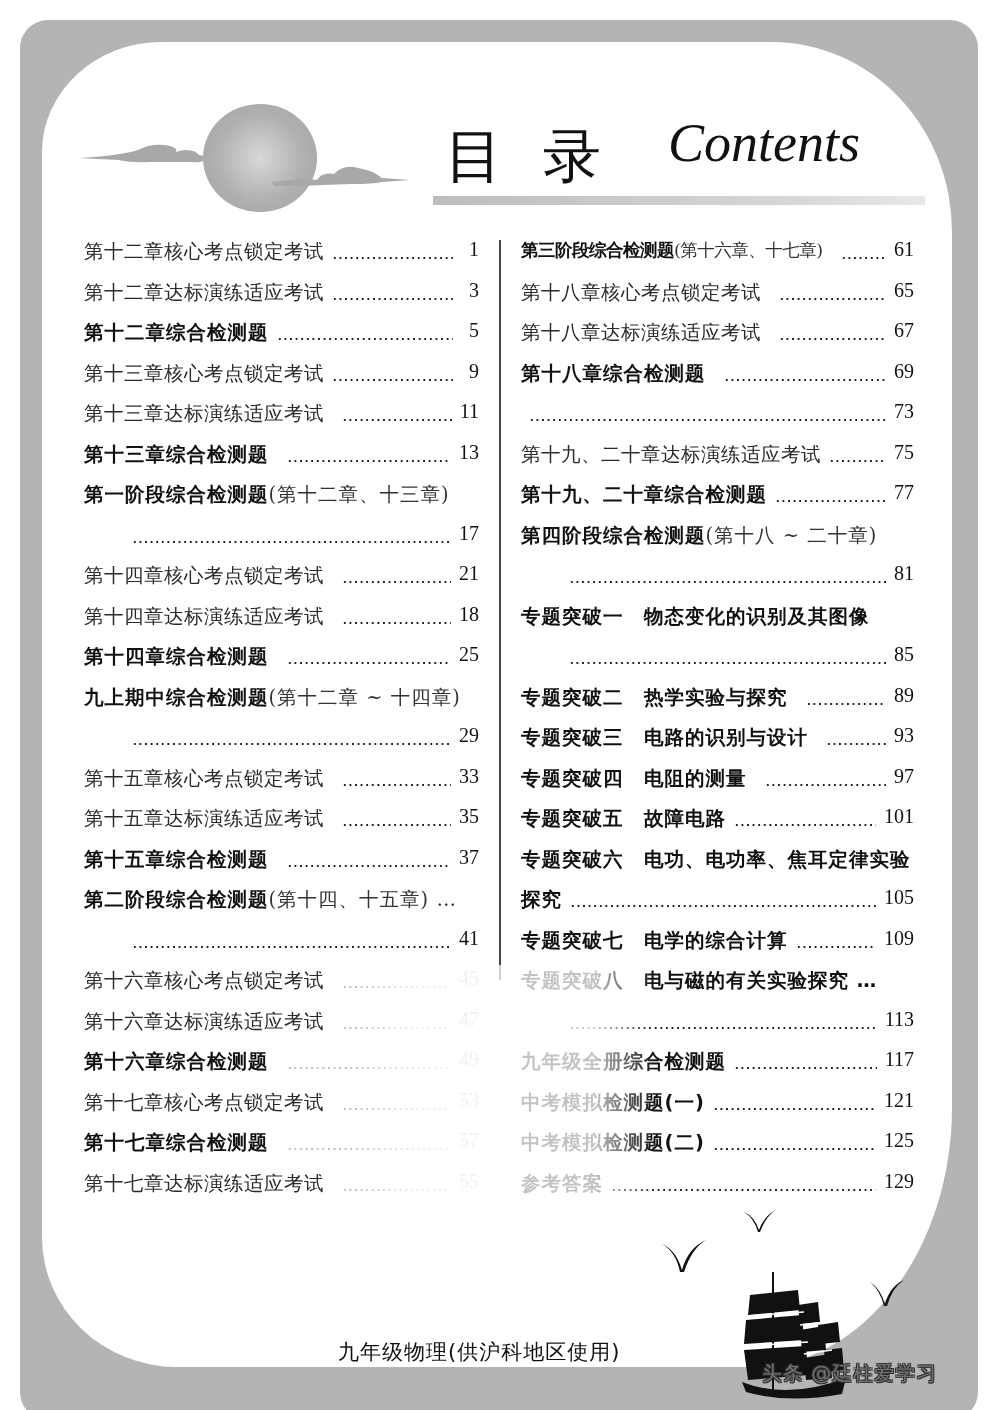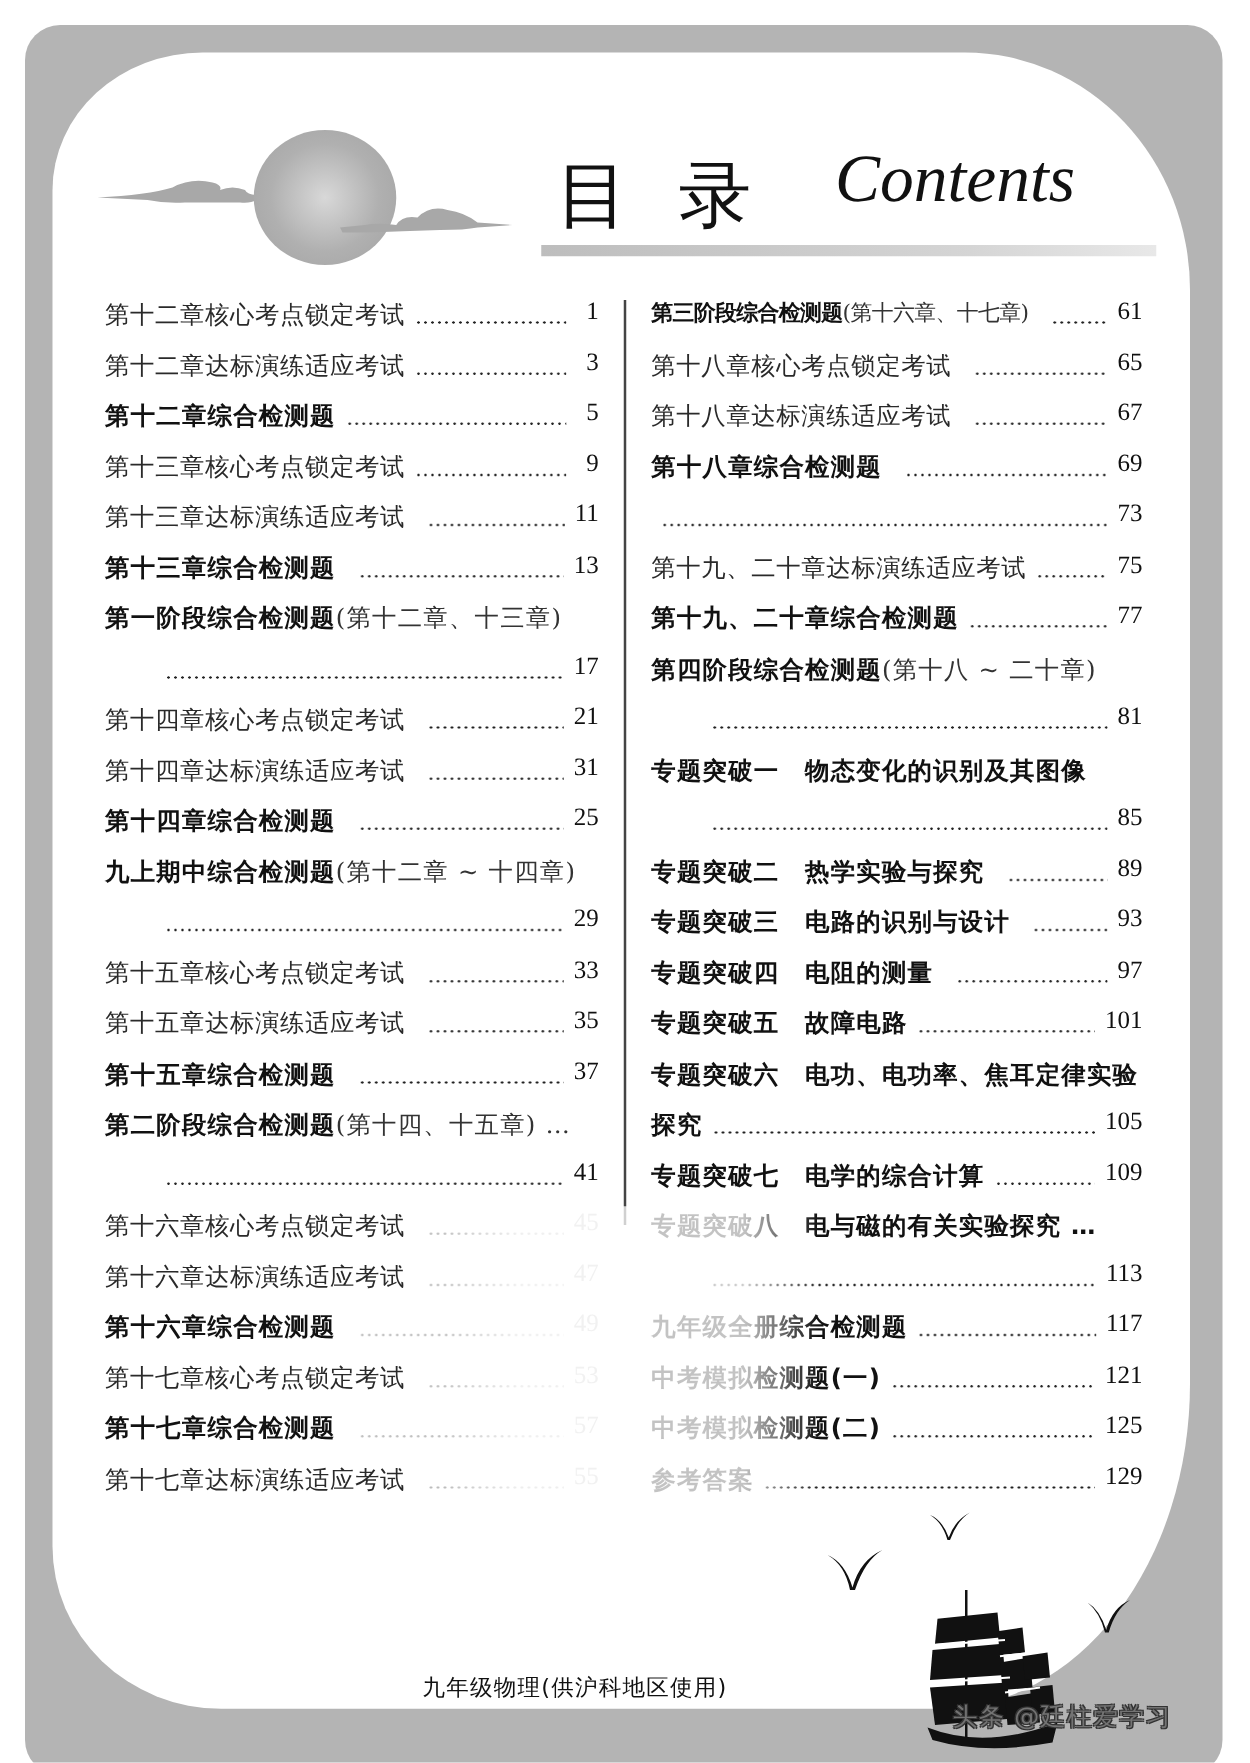--- a/index.html
+++ b/index.html
@@ -66,21 +66,21 @@
   .row .page { font-family: "Liberation Serif", serif; font-size: 20px; color: #111; min-width: 18px; text-align: right; }
   .row.indent { padding-left: 40px; }
 
   
   .row.faded-left .leader { opacity: 0.3; }
   .row.faded-left .page { color: #c8c8c8; }
 
   
   .footer-text {
     position: absolute; left: 338px; top: 1338px; font-family: "DejaVu Sans", sans-serif;
-    font-size: 18px; color: #111; letter-spacing: 1px;
+    font-size: 21px; color: #111; letter-spacing: 1px;
   }
   .bird { position: absolute; }
   .ship { position: absolute; left: 738px; top: 1270px; }
   .watermark {
     position: absolute; left: 762px; top: 1360px; font-family: "DejaVu Sans", sans-serif;
     font-size: 20px; color: #737373; letter-spacing: 1px;
     text-shadow: -1px -1px 0 #333, 1px -1px 0 #333, -1px 1px 0 #333, 1px 1px 0 #333;
   }
 </style>
 </head>
@@ -146,21 +146,21 @@
       <span class="page">17</span>
     </div>
   <div class="row">
       <span class="label">第十四章核心考点锁定考试</span>
       <span class="leader" style="margin-left:18px"></span>
       <span class="page">21</span>
     </div>
   <div class="row">
       <span class="label">第十四章达标演练适应考试</span>
       <span class="leader" style="margin-left:18px"></span>
-      <span class="page">31</span>
+      <span class="page">18</span>
     </div>
   <div class="row bold">
       <span class="label">第十四章综合检测题</span>
       <span class="leader" style="margin-left:18px"></span>
       <span class="page">25</span>
     </div>
   <div class="row bold">
       <span class="label"><span>九上期中综合检测题</span><span class="light">(第十二章 ~ 十四章)</span></span>
     </div>
   <div class="row indent">

